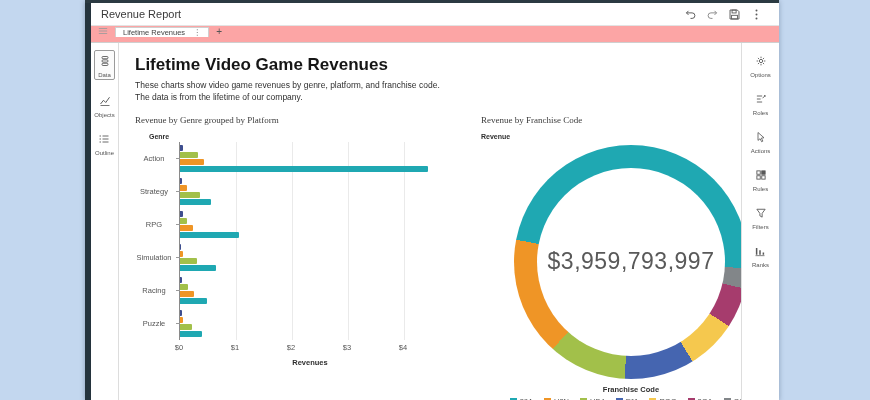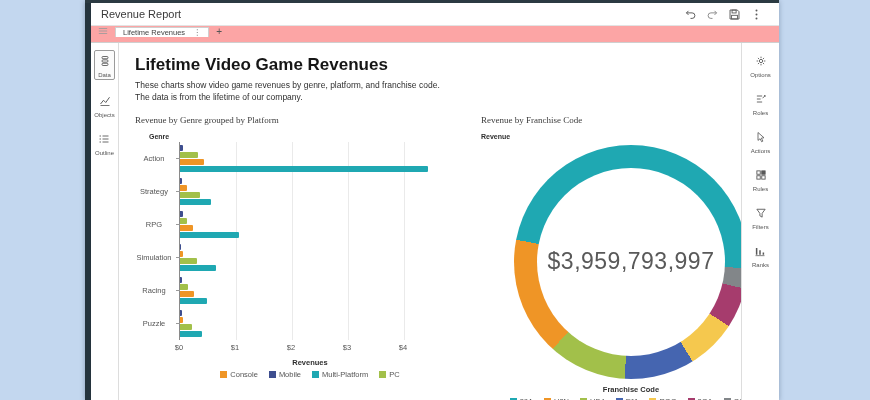--- a/index.html
+++ b/index.html
@@ -232,26 +232,20 @@
               </div>
             <div class="xticks" id="barxticks">
                 <span class="xtick" style="left: 0px;">$0</span>
                 <span class="xtick" style="left: 56px;">$1</span>
                 <span class="xtick" style="left: 112px;">$2</span>
                 <span class="xtick" style="left: 168px;">$3</span>
                 <span class="xtick" style="left: 224px;">$4</span>
               </div>
             <div class="legend bar-lg">
               <div class="legend-title">Revenues</div>
-              <div class="legend-items" id="barlegend">
-                  <span class="it"><span class="sw" style="background:#ef9526"></span>Console</span>
-                  <span class="it"><span class="sw" style="background:#3e4e8f"></span>Mobile</span>
-                  <span class="it"><span class="sw" style="background:#1fa8b2"></span>Multi-Platform</span>
-                  <span class="it"><span class="sw" style="background:#a2c04a"></span>PC</span>
-                </div>
             </div>
           </div>
 
           <div class="chart-right">
             <div class="chart-title">Revenue by Franchise Code</div>
             <div class="axis-cap">Revenue</div>
             <div class="donut-wrap">
               <div class="donut" id="donut" style="background: conic-gradient(from 281deg, rgb(31, 168, 178) 0deg, rgb(31, 168, 178) 172.1deg, rgb(130, 134, 137) 172.1deg, rgb(130, 134, 137) 182.2deg, rgb(166, 60, 109) 182.2deg, rgb(166, 60, 109) 202.3deg, rgb(245, 200, 78) 202.3deg, rgb(245, 200, 78) 227.2deg, rgb(69, 101, 176) 227.2deg, rgb(69, 101, 176) 262.1deg, rgb(162, 192, 74) 262.1deg, rgb(162, 192, 74) 301deg, rgb(239, 149, 38) 301deg, rgb(239, 149, 38) 360deg);"></div>
               <div class="hole">
                 <span class="total">$3,959,793,997</span>

